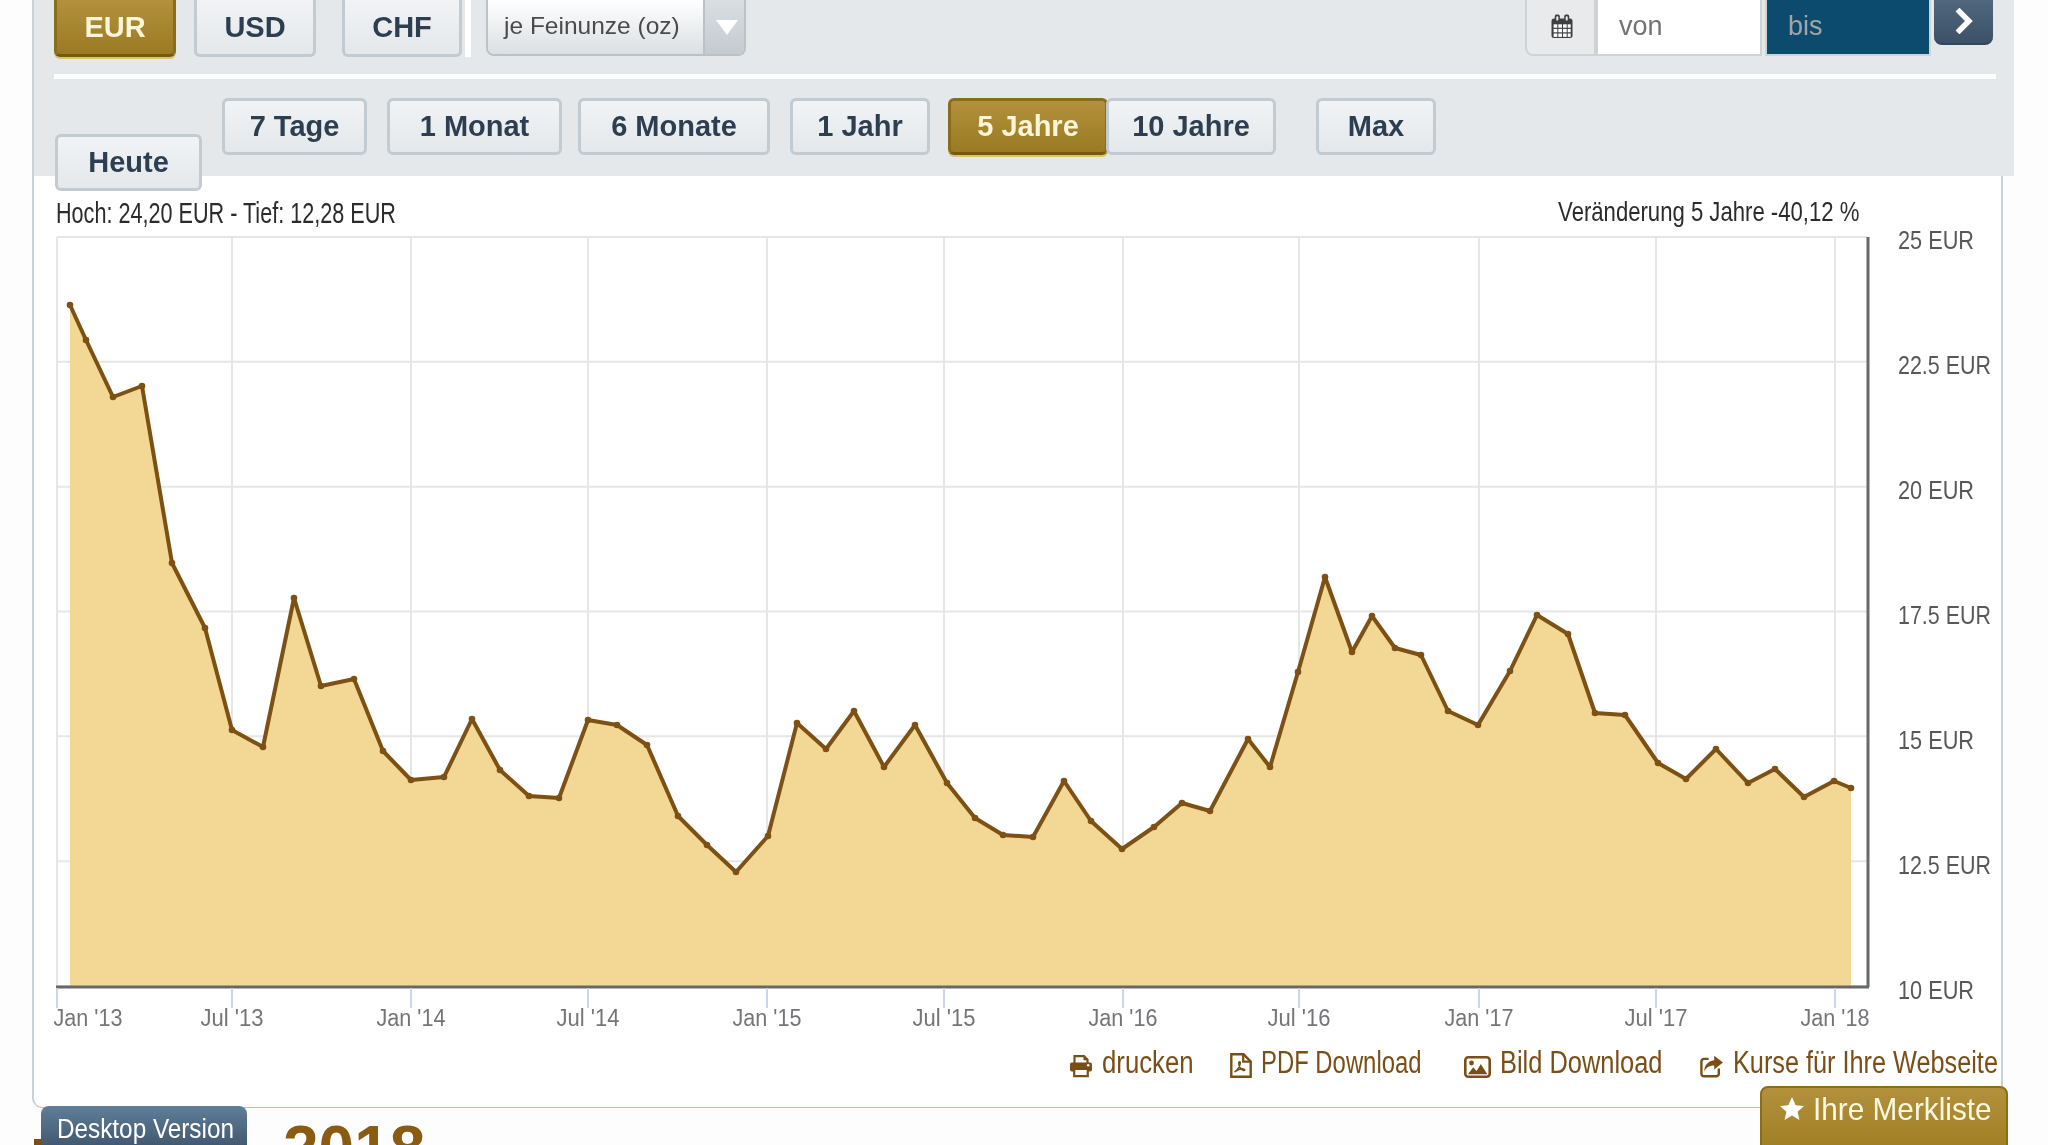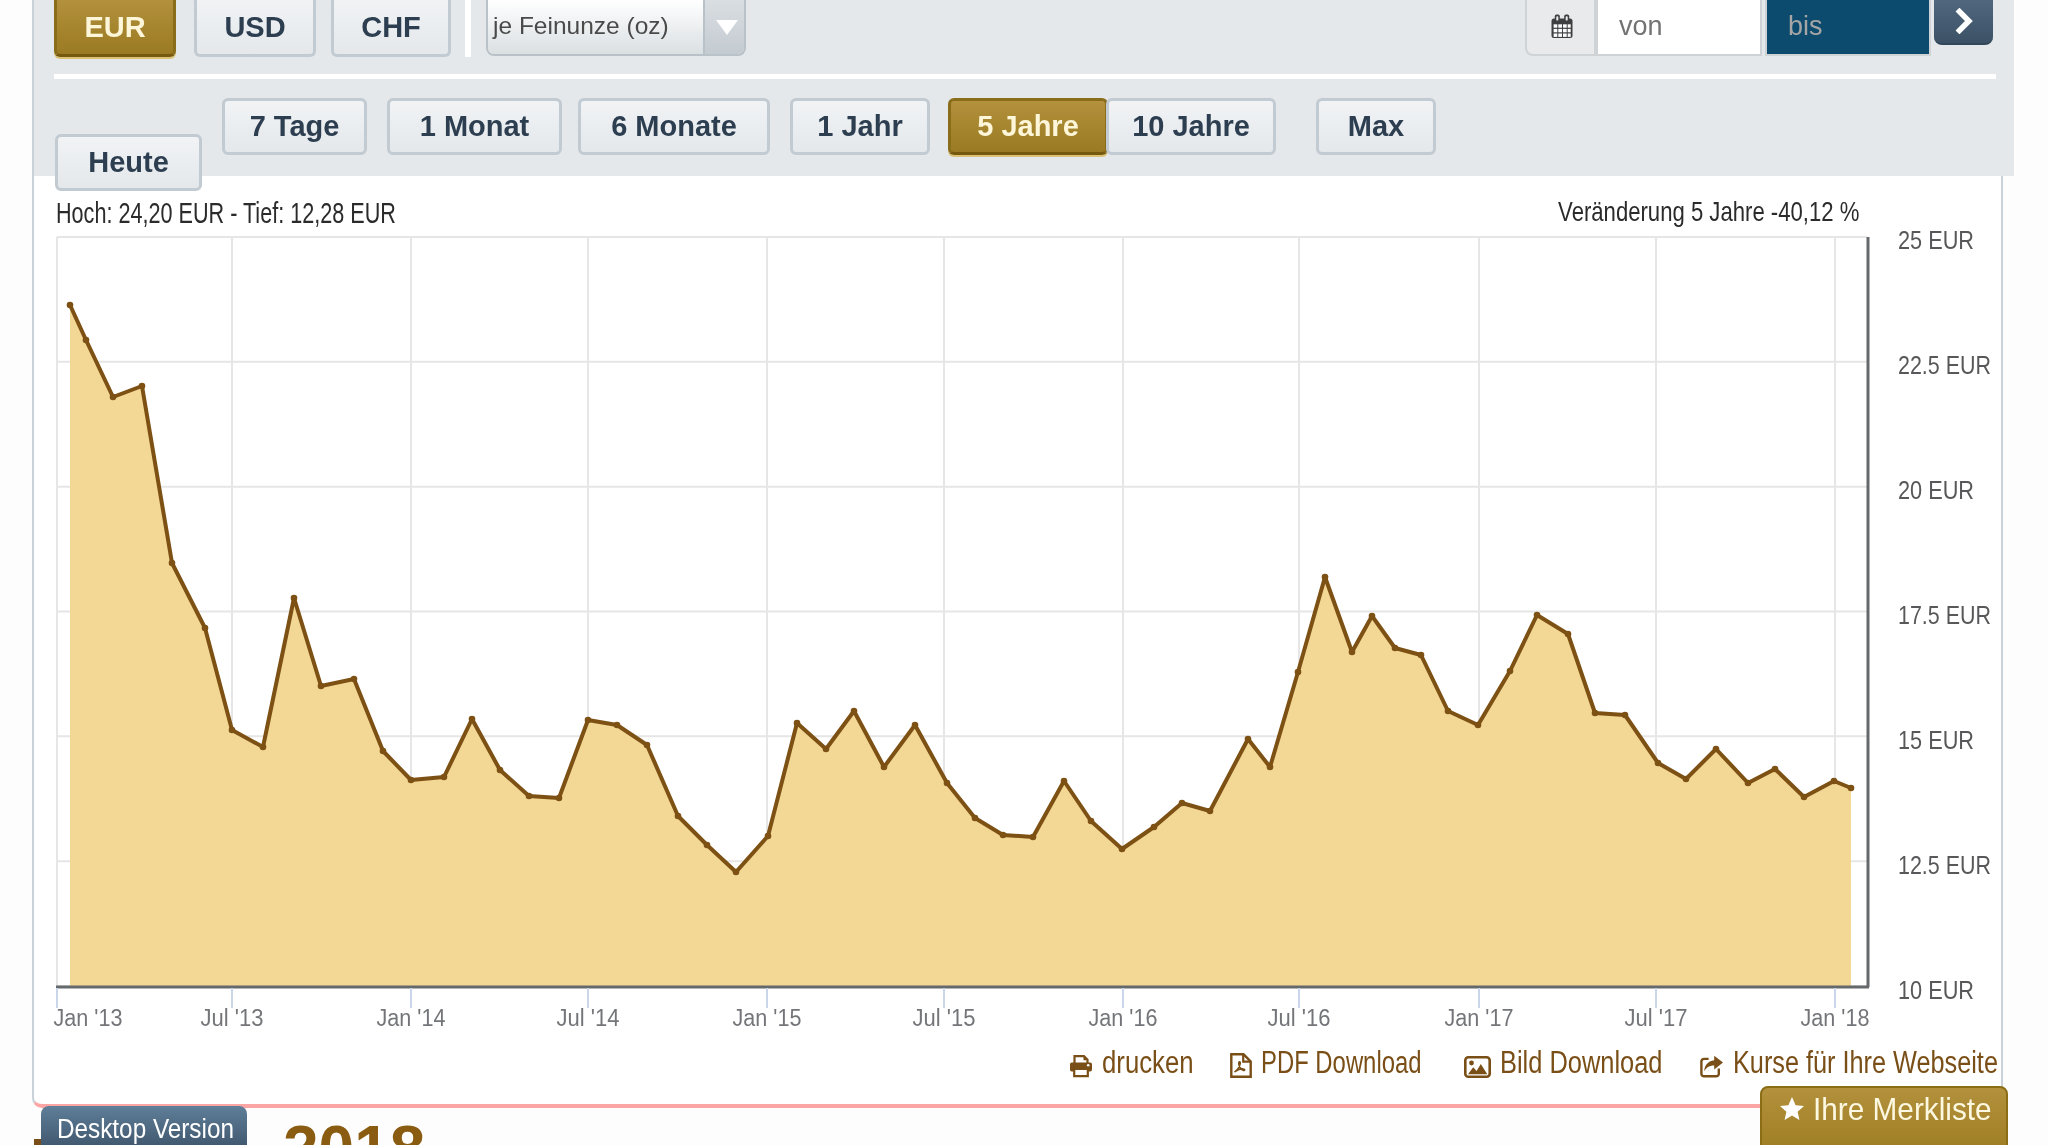--- a/index.html
+++ b/index.html
@@ -2,21 +2,21 @@
 <html lang="de"><head>
 <meta charset="utf-8">
 <title>Silberpreis Chart</title>
 <style>
   * { margin:0; padding:0; box-sizing:border-box; }
   html,body { width:2048px; height:1145px; overflow:hidden; background:#fdfdfd;
     font-family:"Liberation Sans", sans-serif; }
   #page { position:relative; width:2048px; height:1145px; }
   #card { position:absolute; left:32px; top:0; width:1971px; height:1108px;
     background:#fff; border-left:2px solid #c9d2d8; border-right:2px solid #c9d2d8;
-    border-bottom:4px solid #fca5a5; border-radius:0 0 10px 10px; }
+    border-bottom:1px solid #fca5a5; border-radius:0 0 10px 10px; }
   #toolbarbg { position:absolute; left:0; top:0; width:1980px; height:176px; background:#e4e8ea; }
   #wsep { position:absolute; left:20px; top:74px; width:1942px; height:5px; background:#fff; }
   .btn { position:absolute; height:57px; border:3px solid #c2cad2; border-radius:6px;
     background:linear-gradient(#f1f3f5,#e4e8eb); color:#2c3e50; font-weight:bold;
     font-size:29px; text-align:center; display:flex; align-items:center; justify-content:center; }
   .btn.cut { border-top:none; border-radius:0 0 6px 6px; }
   .gold { background:linear-gradient(#b3913d,#9a7a22); border-color:#8a6d1a; border-bottom:3px solid #77590e; color:#fdf6d8; box-shadow:0 2px 0 rgba(217,187,95,0.85); }
   .r2 { top:98px; }
   #hoch { position:absolute; left:22px; top:197px; font-size:29px; color:#2b2b2b; white-space:nowrap; transform:scaleX(0.745); transform-origin:0 0; }
   #veraend { position:absolute; right:142px; top:196px; font-size:28px; color:#2b2b2b; white-space:nowrap; transform:scaleX(0.79); transform-origin:100% 0; }
@@ -39,27 +39,27 @@
 </style>
 </head>
 <body>
 <div id="page">
   <div id="card">
     <div id="toolbarbg"></div>
     <div id="wsep"></div>
 
     <div class="btn cut gold" style="left:20px; top:0; width:122px;">EUR</div>
     <div class="btn cut" style="left:160px; top:0; width:122px;">USD</div>
-    <div class="btn cut" style="left:297px; top:0; width:120px;">CHF</div>
+    <div class="btn cut" style="left:308px; top:0; width:120px;">CHF</div>
     <div style="position:absolute; left:431px; top:0; width:6px; height:57px; background:#fff;"></div>
 
     <div id="dropdown" style="position:absolute; left:452px; top:0; width:260px; height:56px;
       border:2px solid #b9c2c8; border-top:none; border-radius:0 0 8px 8px; overflow:hidden;">
       <div style="position:absolute; left:0; top:0; width:215px; height:56px;
-        background:linear-gradient(#ffffff,#d9dee1); color:#4a4a4a; font-size:24.5px; line-height:52px; padding-left:5px;">je Feinunze (oz)</div>
+        background:linear-gradient(#ffffff,#d9dee1); color:#4a4a4a; font-size:24.5px; line-height:52px; padding-left:16px;">je Feinunze (oz)</div>
       <div style="position:absolute; left:215px; top:0; width:45px; height:56px;
         background:linear-gradient(#d9dee2,#c3cad0); border-left:2px solid #b9c2c8;">
         <div style="width:0; height:0; margin:20px auto 0; border-left:11px solid transparent;
           border-right:11px solid transparent; border-top:15px solid #fff;"></div>
       </div>
     </div>
 
     <div style="position:absolute; left:1491px; top:0; width:71px; height:56px; background:#e9eaeb;
       border:2px solid #cfd3d6; border-top:none; border-radius:0 0 0 8px;">
       <svg width="22" height="25" viewBox="0 0 22 25" style="margin:14px 0 0 24px;">

